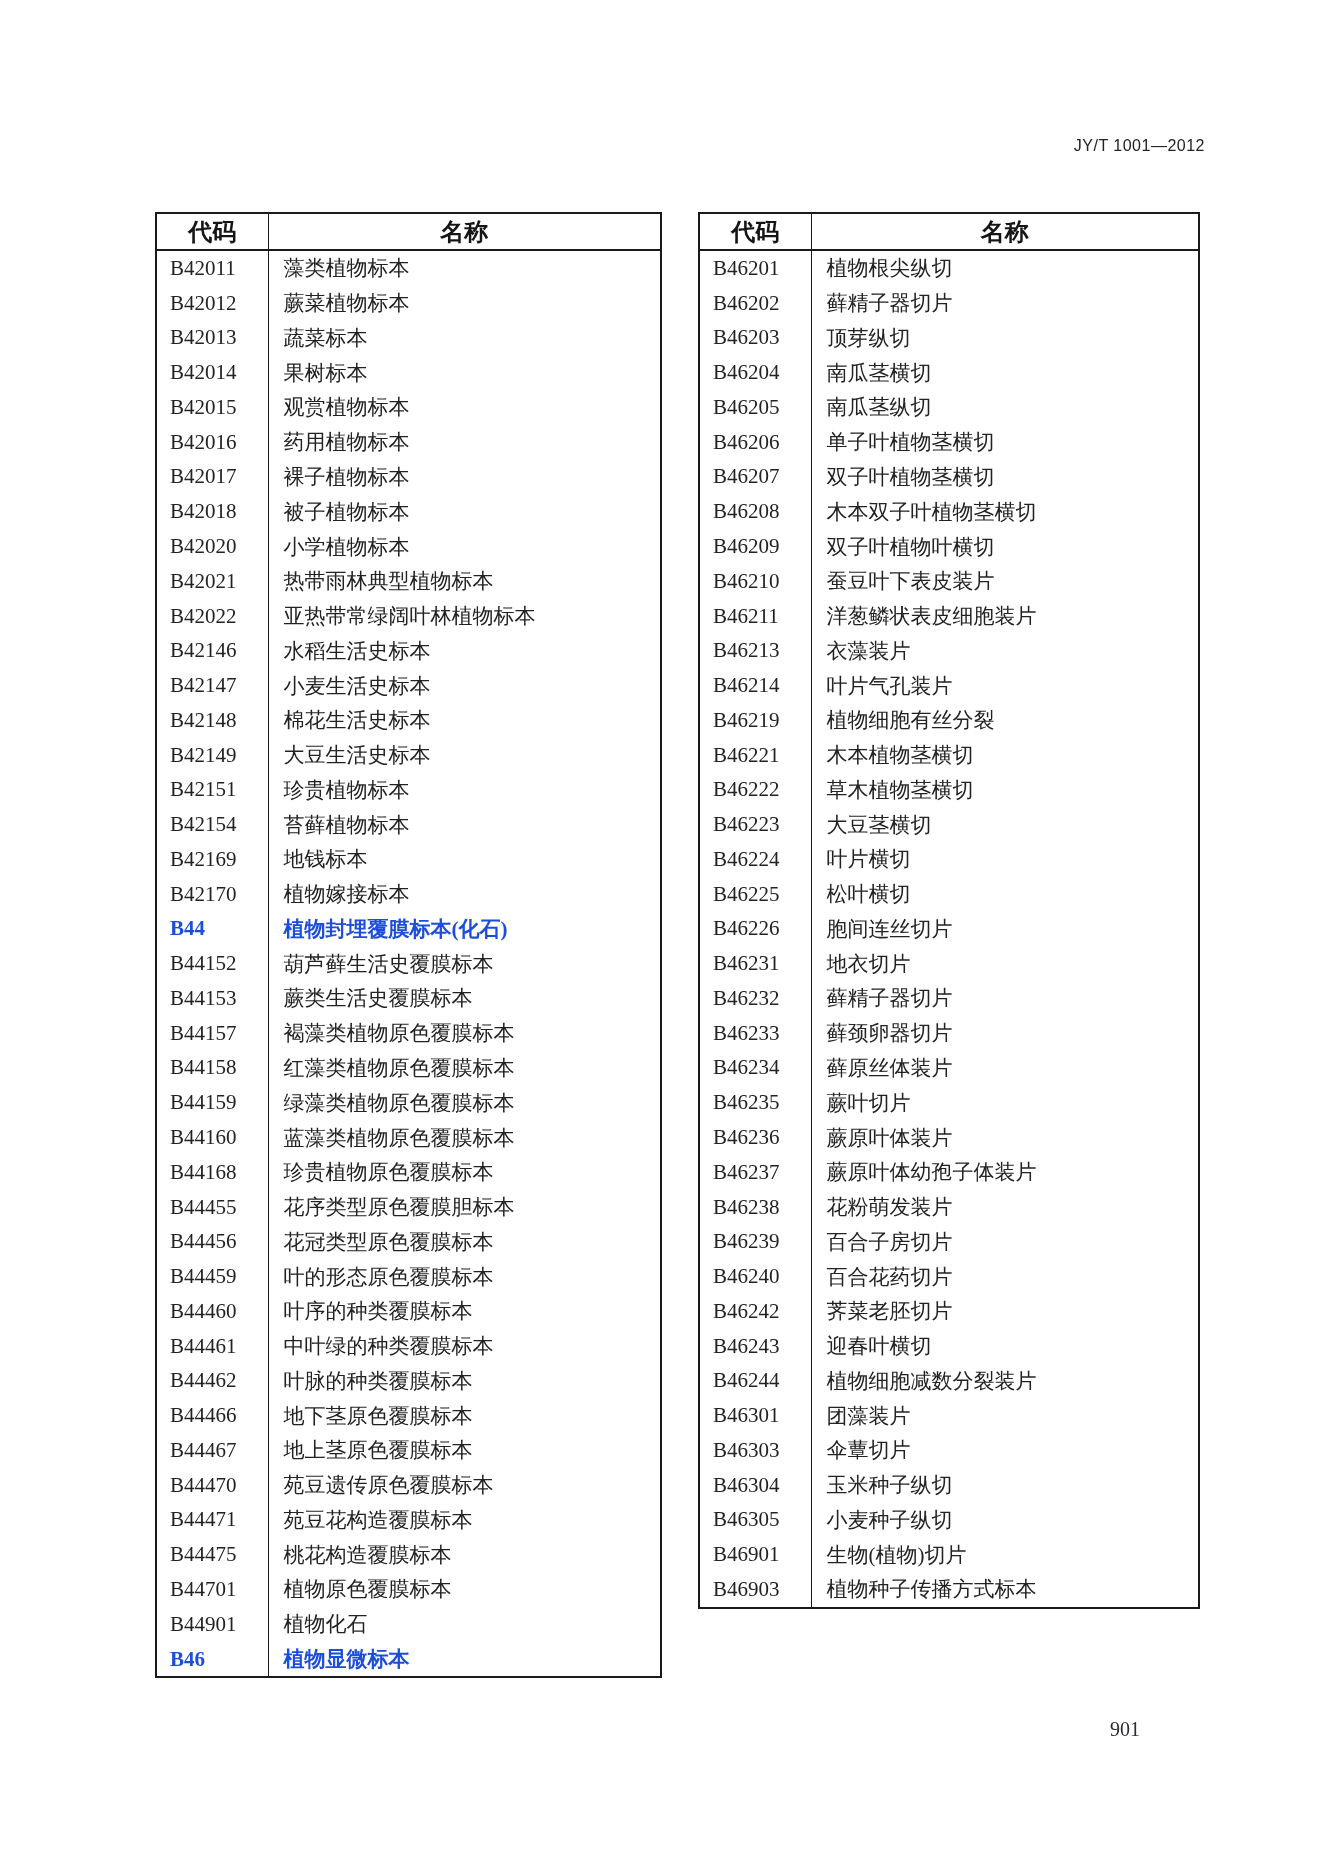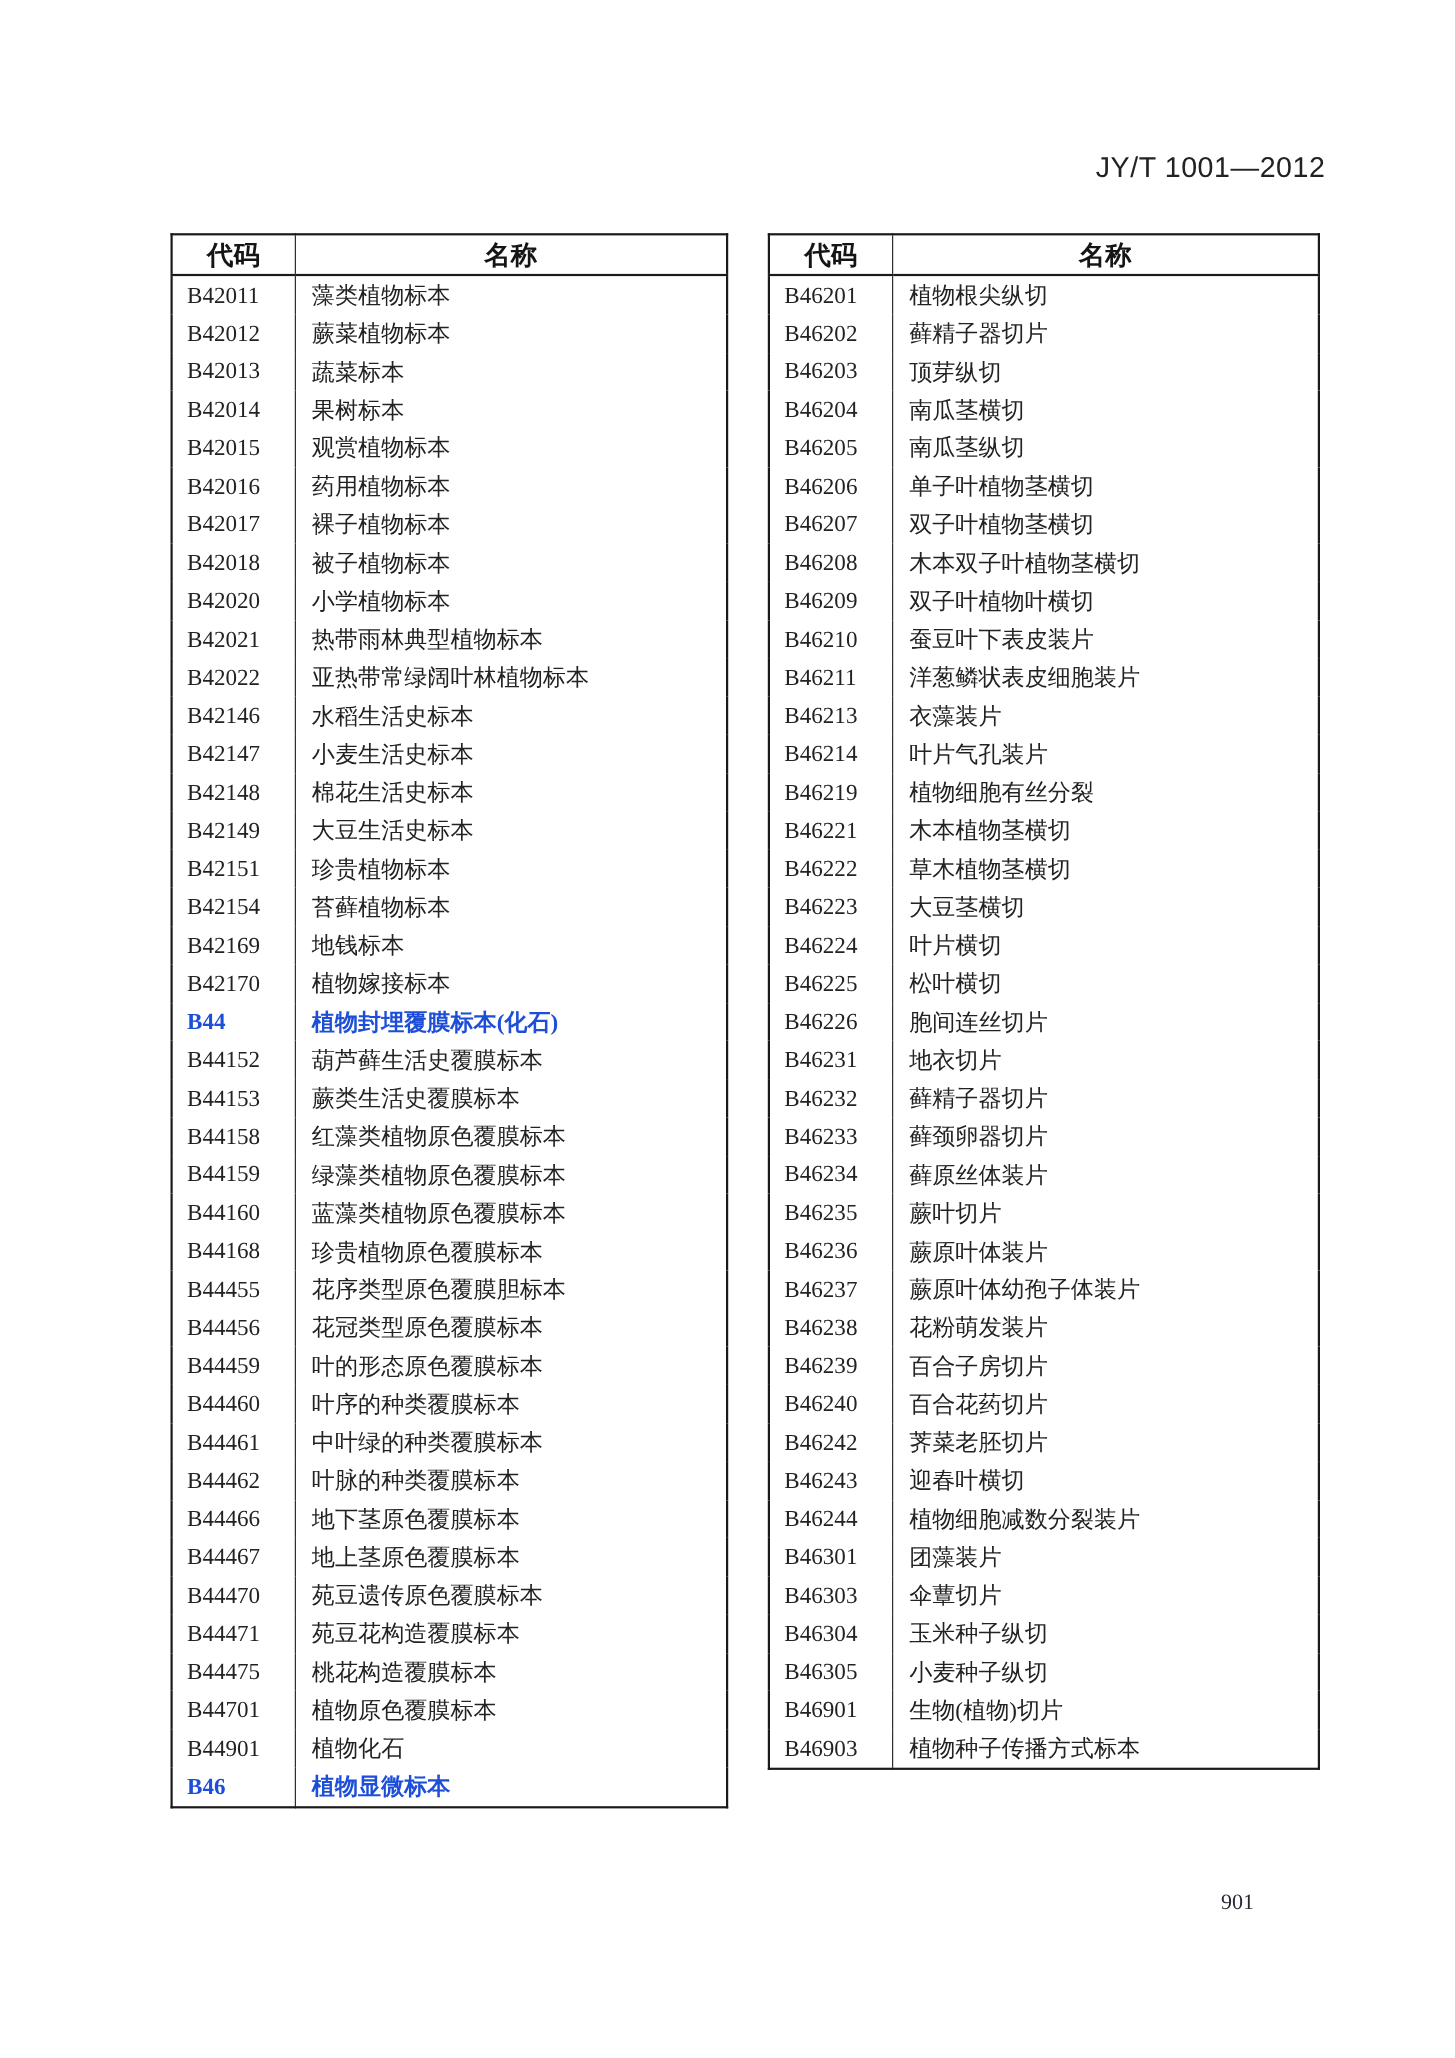--- a/index.html
+++ b/index.html
@@ -10,21 +10,21 @@
     background:#ffffff;
     font-family:"Liberation Serif","DejaVu Serif",serif;
     color:#1b1b1b;
     overflow:hidden;
   }
   .doc-header{
     position:absolute;
     top:137px;left:860px;width:345px;
     text-align:right;
     font-family:"Liberation Sans","DejaVu Sans",sans-serif;
-    font-size:26px;
+    font-size:16px;
     letter-spacing:0.5px;
     color:#222;
     white-space:pre;
   }
   table.spec{
     position:absolute;
     top:212px;
     border-collapse:collapse;
     table-layout:fixed;
     border:2.5px solid #1a1a1a;
@@ -166,20 +166,24 @@
         </tr>
         <tr>
           <td class="code">B44152</td>
           <td class="name">葫芦藓生活史覆膜标本</td>
         </tr>
         <tr>
           <td class="code">B44153</td>
           <td class="name">蕨类生活史覆膜标本</td>
         </tr>
         <tr>
+          <td class="code">B44157</td>
+          <td class="name">褐藻类植物原色覆膜标本</td>
+        </tr>
+        <tr>
           <td class="code">B44158</td>
           <td class="name">红藻类植物原色覆膜标本</td>
         </tr>
         <tr>
           <td class="code">B44159</td>
           <td class="name">绿藻类植物原色覆膜标本</td>
         </tr>
         <tr>
           <td class="code">B44160</td>
           <td class="name">蓝藻类植物原色覆膜标本</td>

